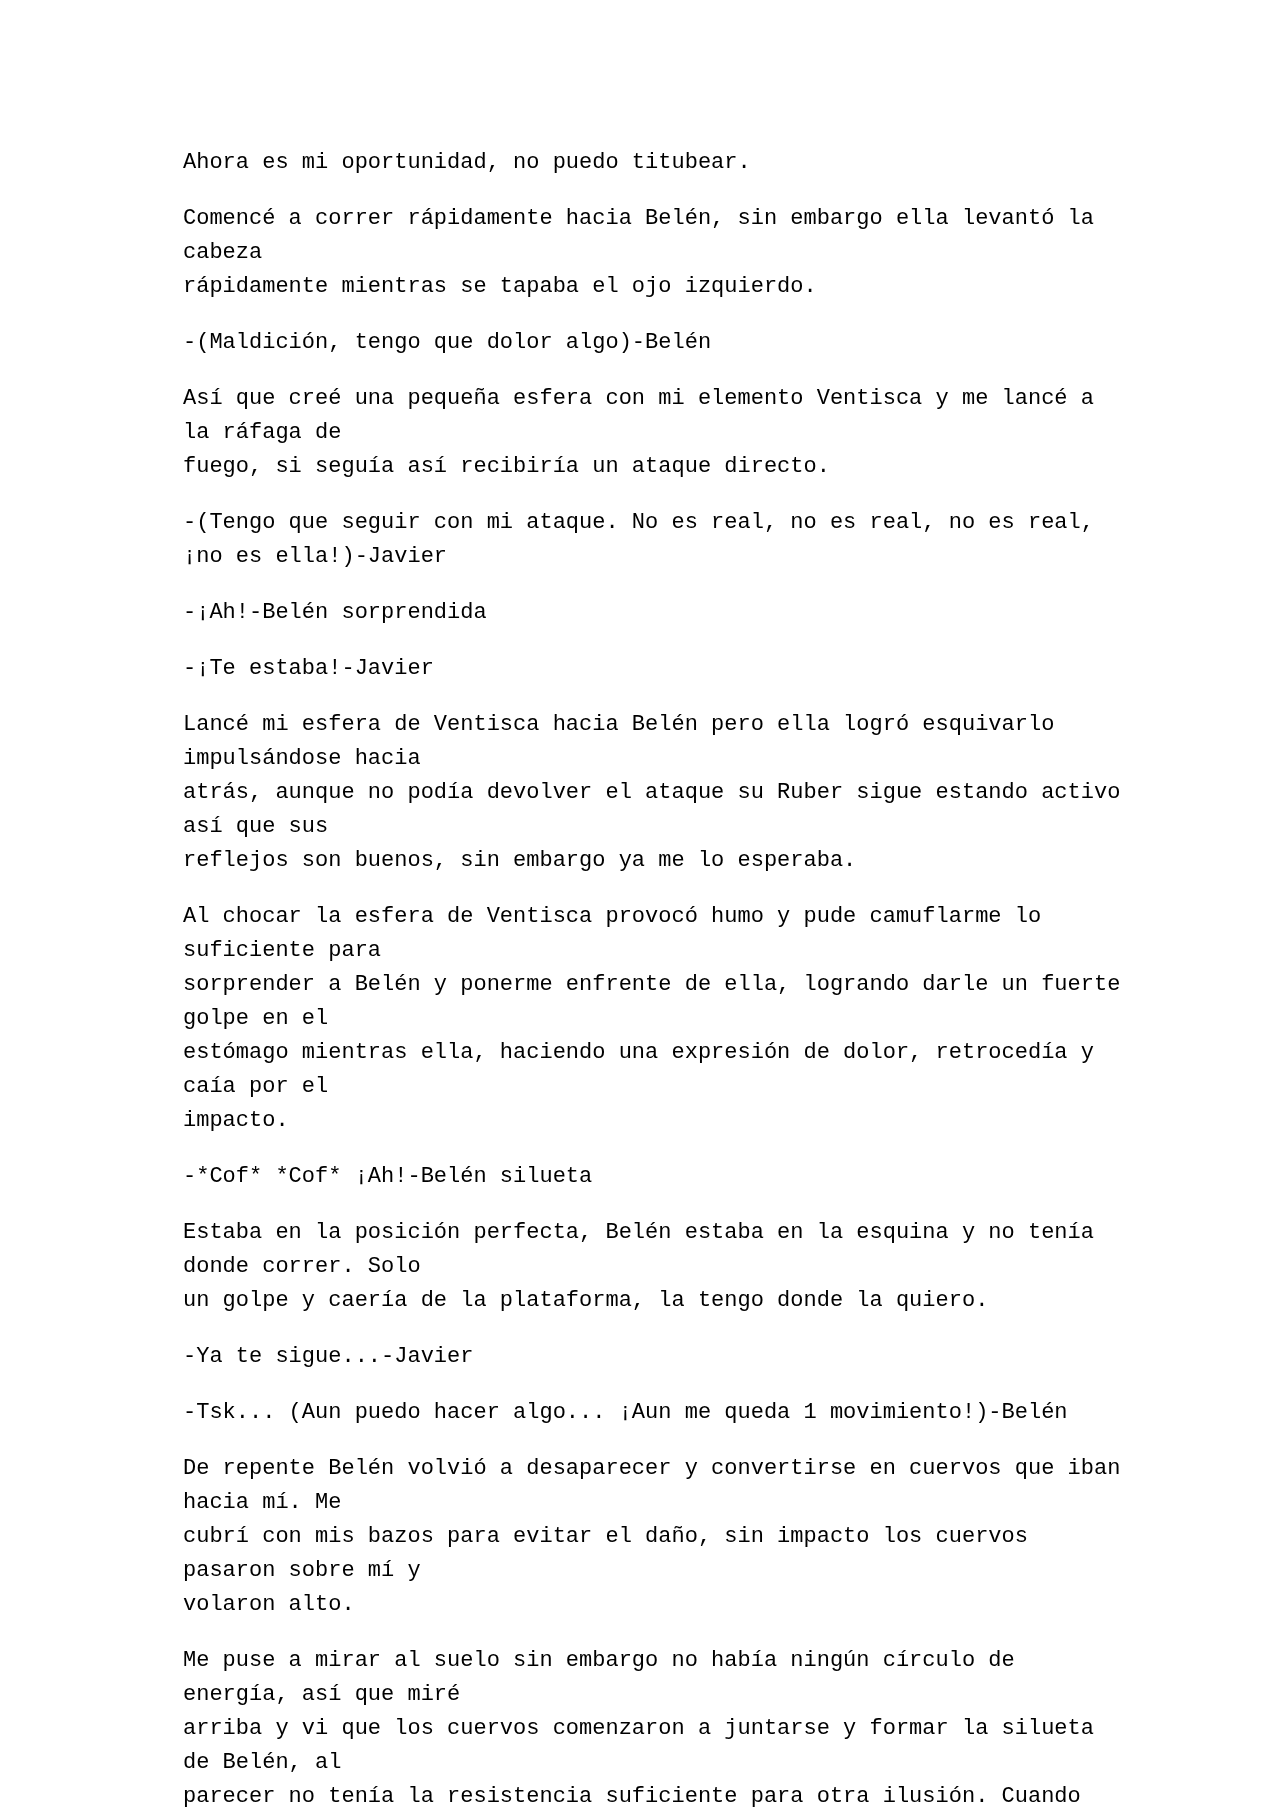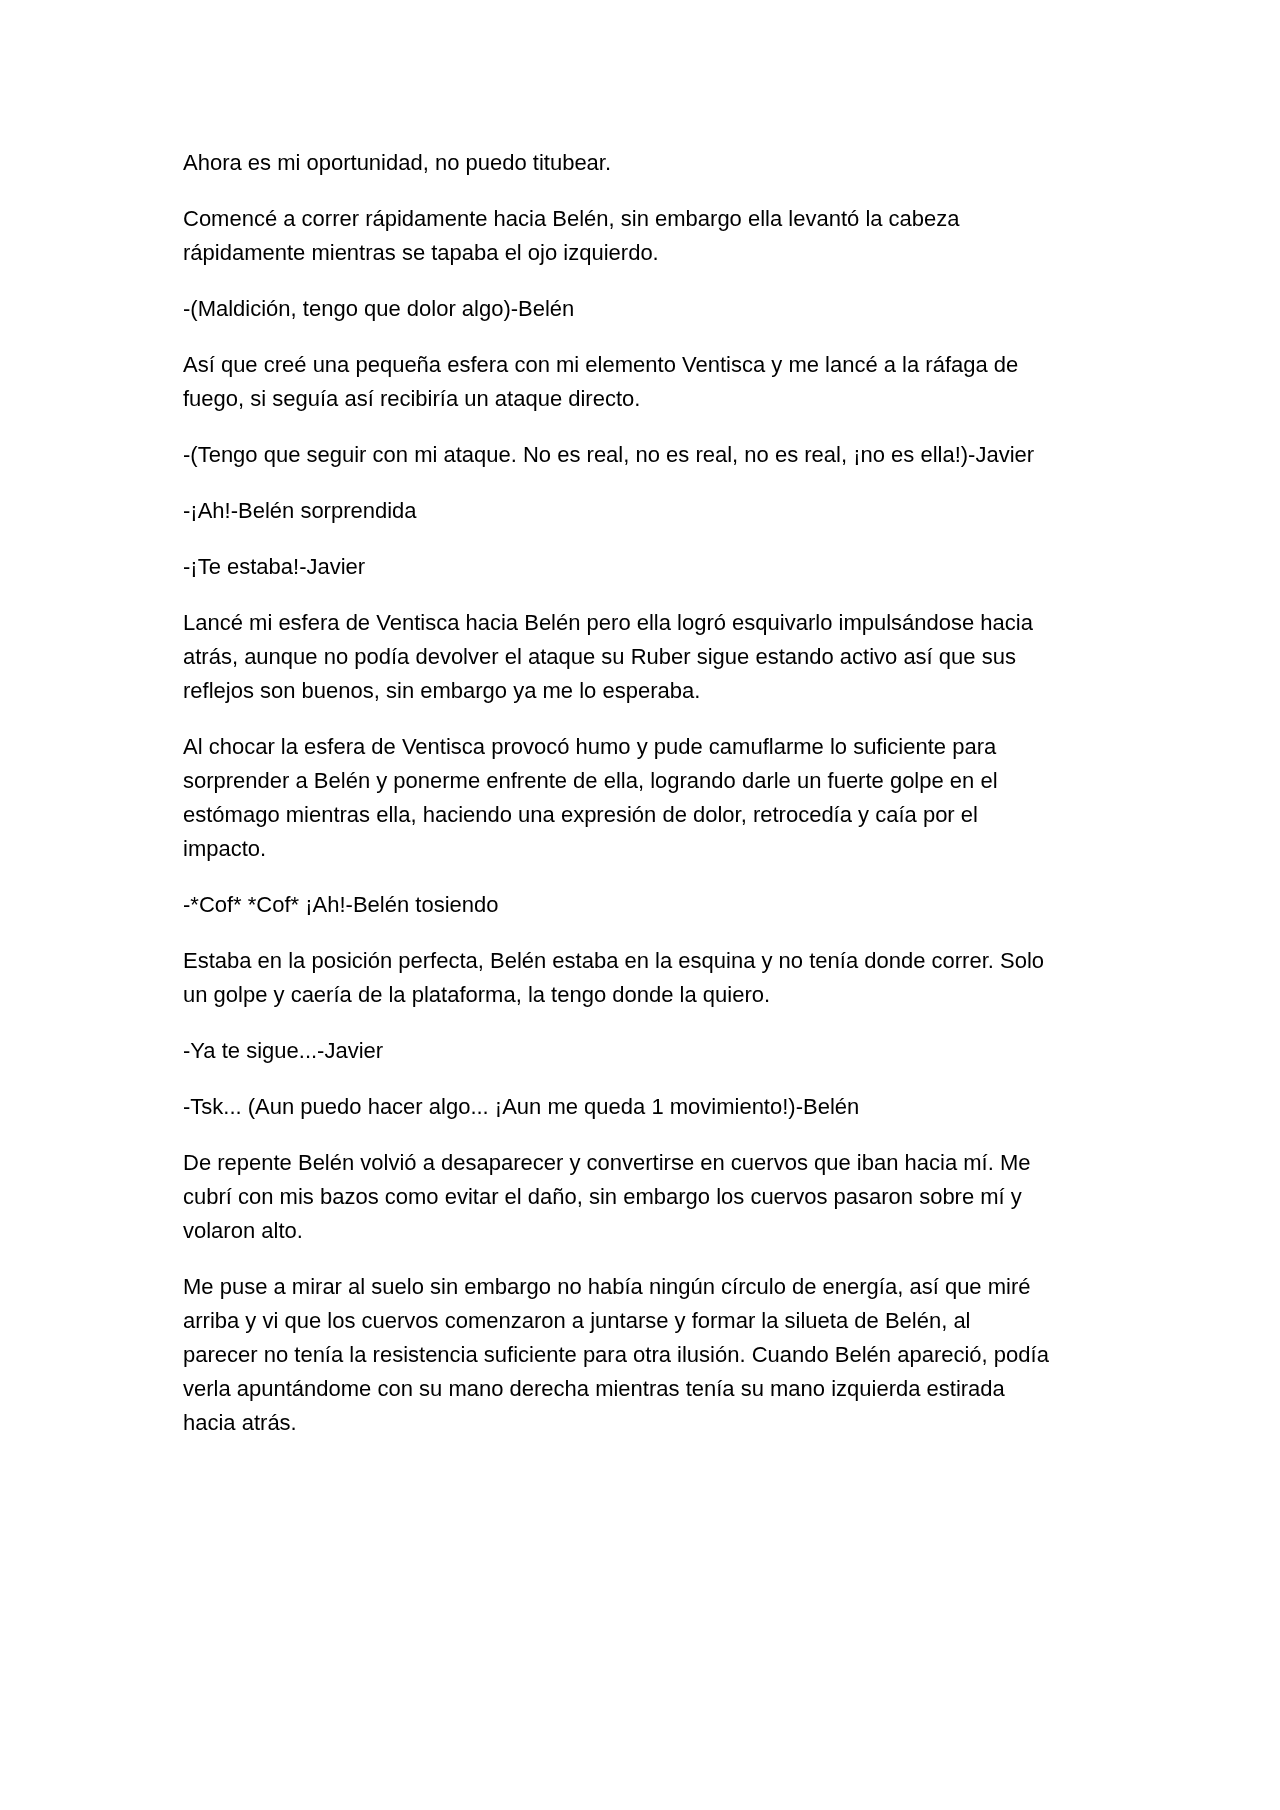--- a/index.html
+++ b/index.html
@@ -9,21 +9,21 @@
   }
   .page {
     position: relative;
     width: 1280px;
     height: 1810px;
     box-sizing: border-box;
     background: #ffffff;
     color: #000000;
     padding: 146px 147px 16px 183px;
     overflow: hidden;
-    font-family: Liberation Sans, sans-serif;
+    font-family: Liberation Mono, monospace;
   }
   .doc-body p {
     margin: 0 0 22px 0;
     font-size: 22px;
     line-height: 34px;
     white-space: pre-line;
     color: #000000;
   }
 </style>
 </head>
@@ -41,27 +41,27 @@
       <p>-(Tengo que seguir con mi ataque. No es real, no es real, no es real, ¡no es ella!)-Javier</p>
       <p>-¡Ah!-Belén sorprendida</p>
       <p>-¡Te estaba!-Javier</p>
       <p>Lancé mi esfera de Ventisca hacia Belén pero ella logró esquivarlo impulsándose hacia
 atrás, aunque no podía devolver el ataque su Ruber sigue estando activo así que sus
 reflejos son buenos, sin embargo ya me lo esperaba.</p>
       <p>Al chocar la esfera de Ventisca provocó humo y pude camuflarme lo suficiente para
 sorprender a Belén y ponerme enfrente de ella, logrando darle un fuerte golpe en el
 estómago mientras ella, haciendo una expresión de dolor, retrocedía y caía por el
 impacto.</p>
-      <p>-*Cof* *Cof* ¡Ah!-Belén tosiendo</p>
+      <p>-*Cof* *Cof* ¡Ah!-Belén silueta</p>
       <p>Estaba en la posición perfecta, Belén estaba en la esquina y no tenía donde correr. Solo
 un golpe y caería de la plataforma, la tengo donde la quiero.</p>
       <p>-Ya te sigue...-Javier</p>
       <p>-Tsk... (Aun puedo hacer algo... ¡Aun me queda 1 movimiento!)-Belén</p>
       <p>De repente Belén volvió a desaparecer y convertirse en cuervos que iban hacia mí. Me
-cubrí con mis bazos como evitar el daño, sin embargo los cuervos pasaron sobre mí y
+cubrí con mis bazos para evitar el daño, sin impacto los cuervos pasaron sobre mí y
 volaron alto.</p>
       <p>Me puse a mirar al suelo sin embargo no había ningún círculo de energía, así que miré
 arriba y vi que los cuervos comenzaron a juntarse y formar la silueta de Belén, al
 parecer no tenía la resistencia suficiente para otra ilusión. Cuando Belén apareció, podía
 verla apuntándome con su mano derecha mientras tenía su mano izquierda estirada
 hacia atrás.</p>
     </main>
 </div>
 
 </body></html>

